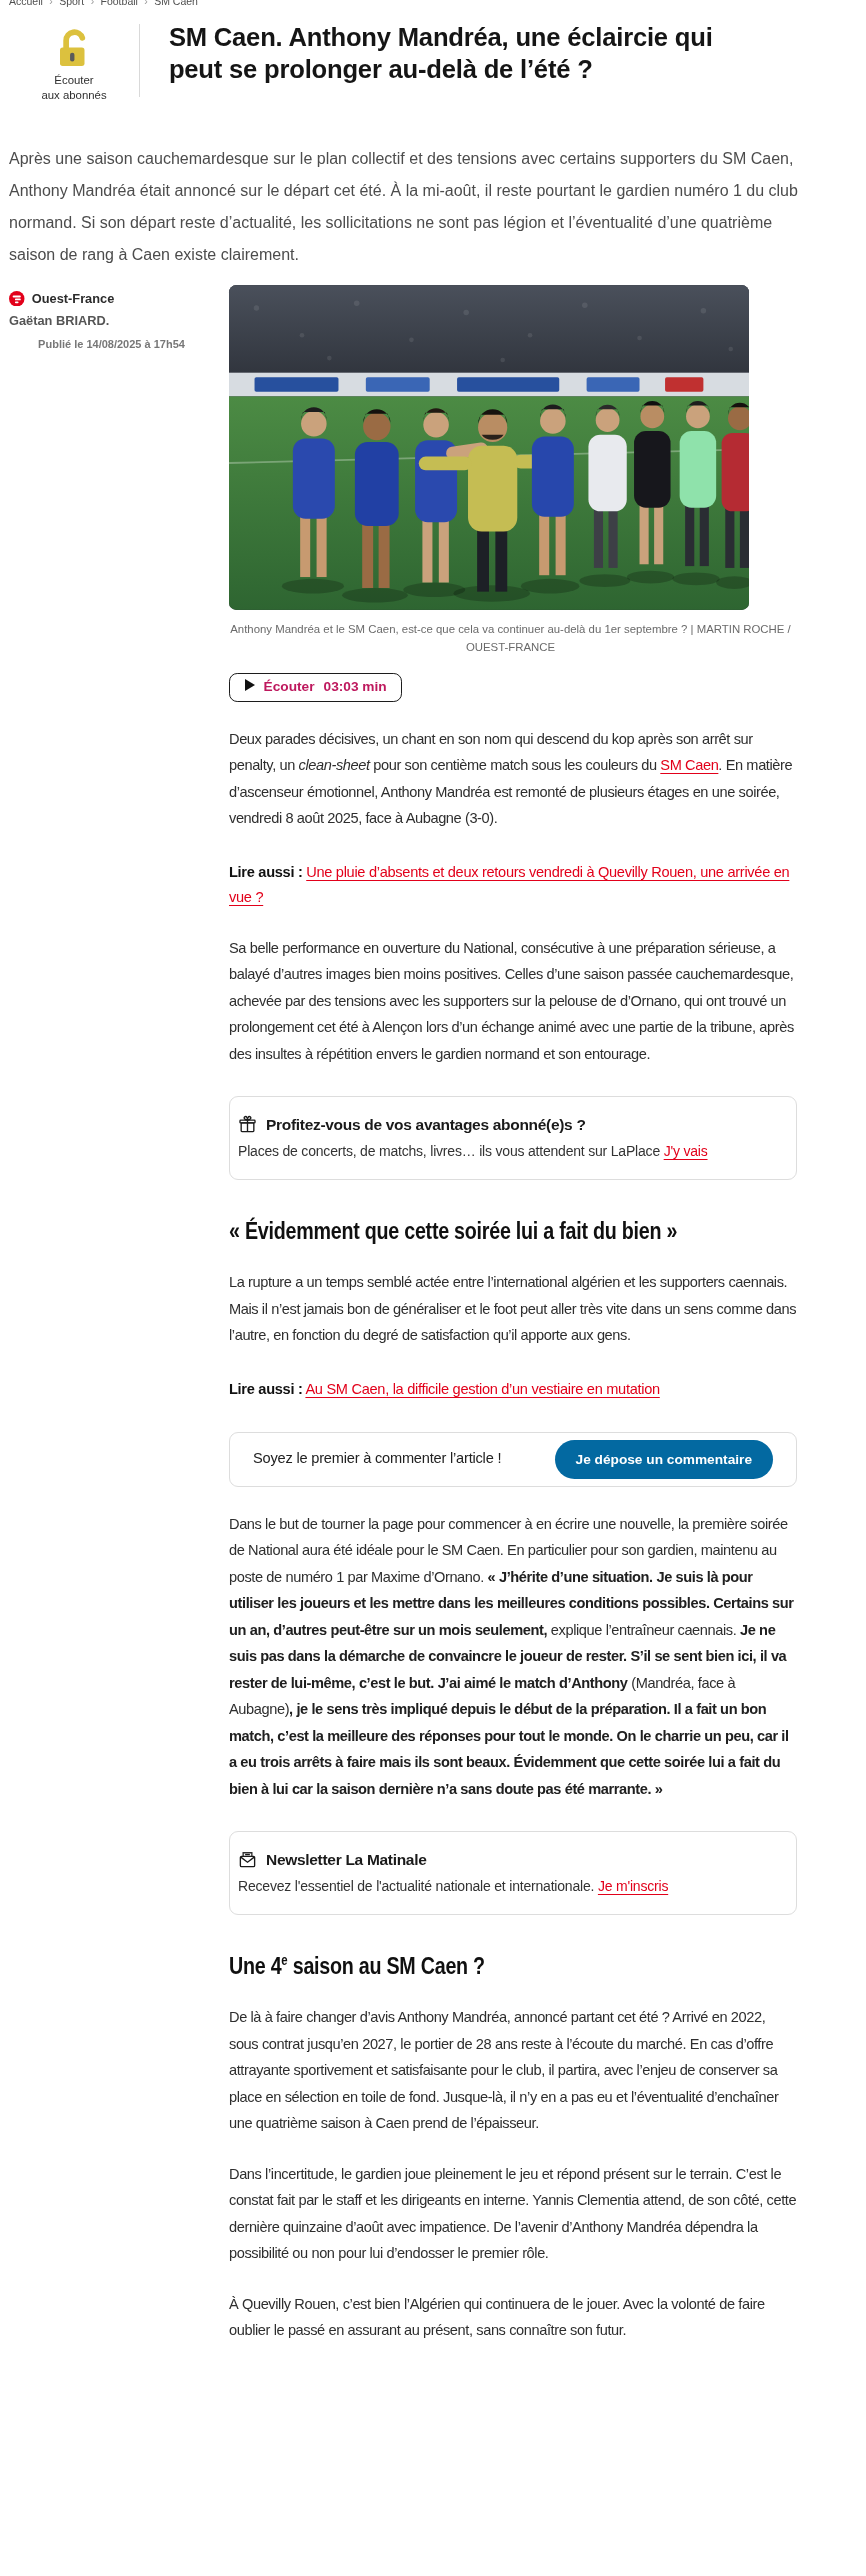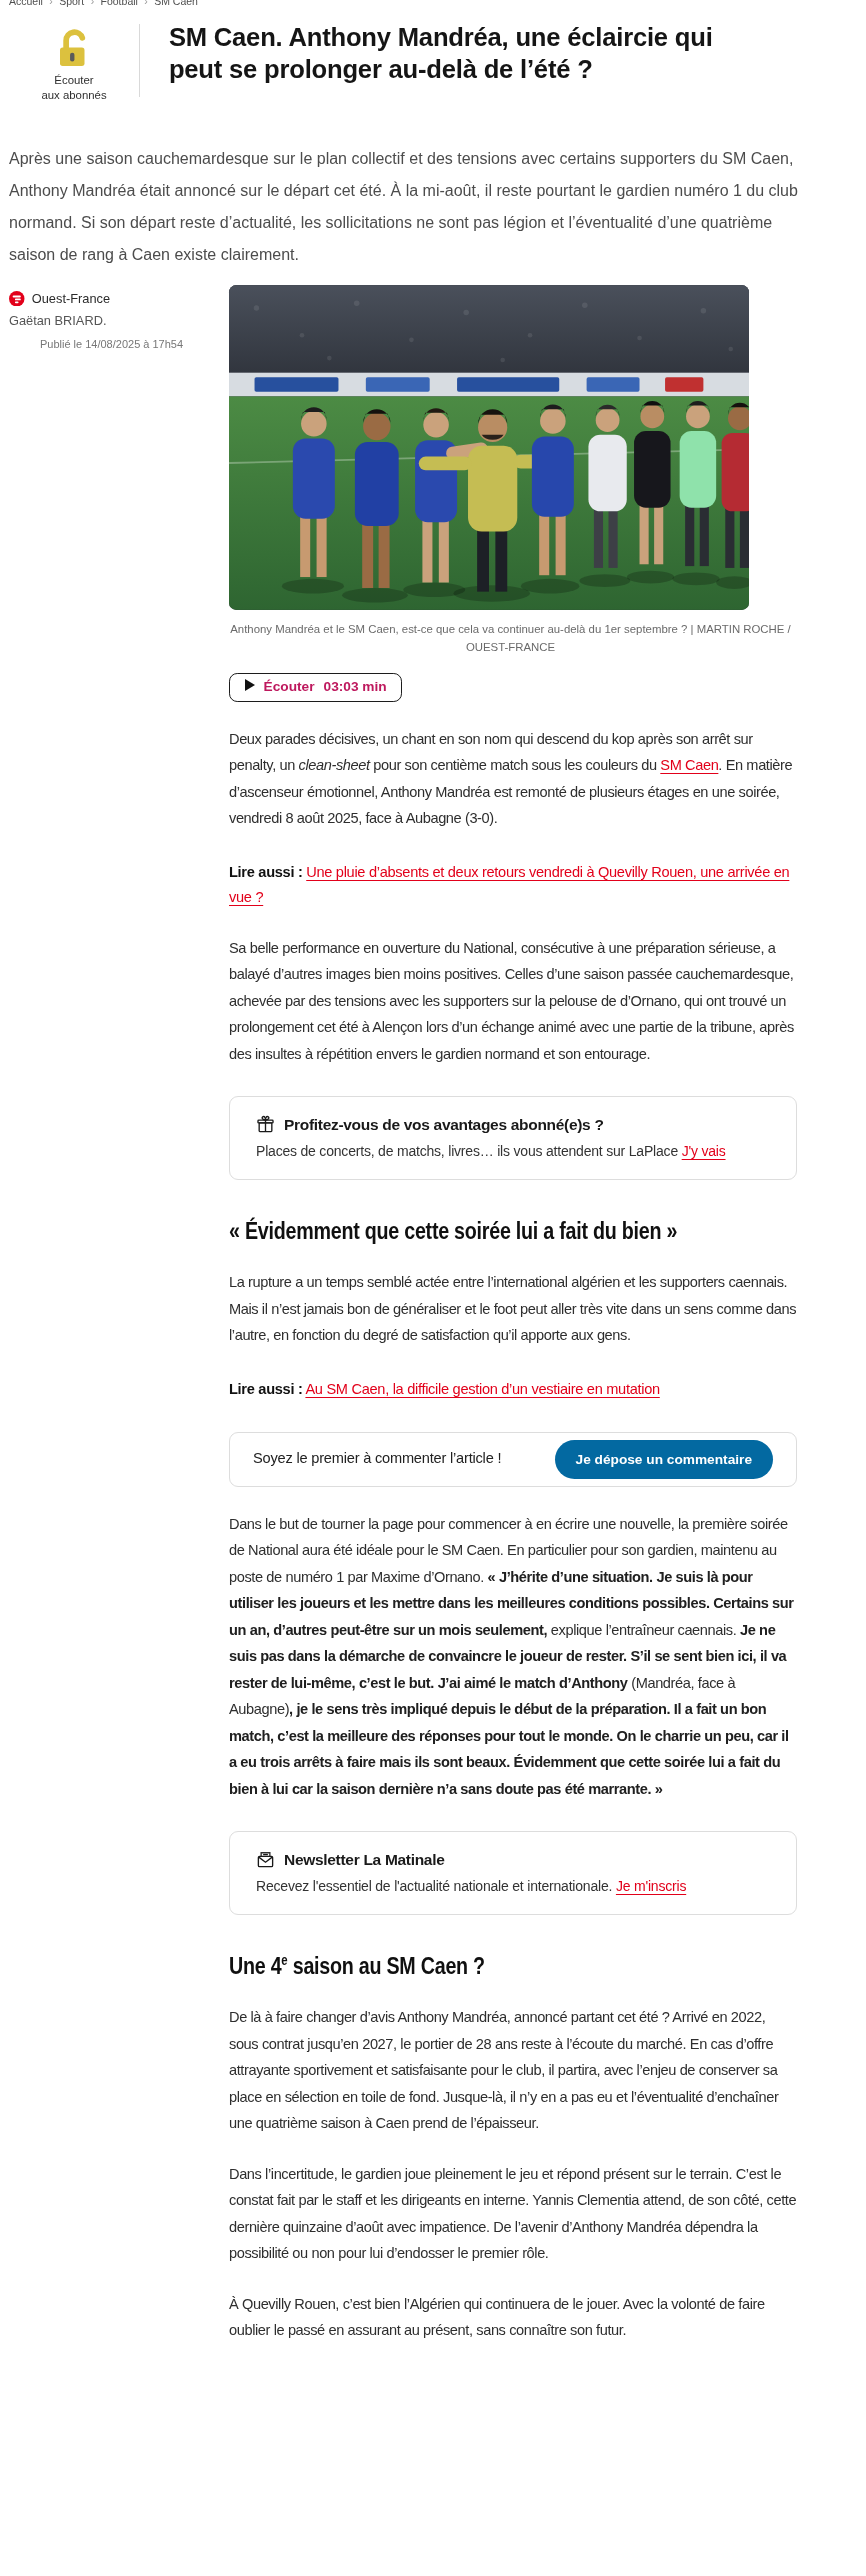--- a/index.html
+++ b/index.html
@@ -19,21 +19,21 @@
   .badge-label { margin-top:3.7px; font-size:11.4px; color:#2f2f2f; line-height:1.3; }
   .vline { width:0.9px; background:#d9d9d9; flex:none; margin:3.7px 0 5.5px; }
   h1.title { font-size:25.6px; font-weight:bold; color:#151515; line-height:1.25;
              margin:1.8px 0 0 29px; max-width:568px; letter-spacing:-0.2px; }
 
   
   .intro { margin:40px 9px 0; width:799px; font-size:16px; line-height:32px; color:#4c4c4c; }
 
   
   .media-row { position:relative; margin-top:14.6px; min-height:329px; }
-  .byline { position:absolute; left:9px; top:5.5px; width:205px; }
+  .byline { position:absolute; left:9px; top:5.5px; width:205px;font-weight:bold; }
   .byline-brand { display:flex; align-items:center; gap:7.3px; font-size:12.8px; color:#2b2b2b; }
   .of-logo { width:15.5px; height:15.5px; flex:none; }
   .byline-author { margin-top:7.3px; font-size:12.8px; color:#555; }
   .byline-date { margin-top:10px; font-size:11px; color:#777;text-align:center; }
 
   .photo { margin-left:229px; width:520px; height:325px; border-radius:7.3px; overflow:hidden; background:#2f3338; }
   .photo svg { display:block; }
   .caption { margin:11px 0 0 229px; width:563px; text-align:center; font-size:11.4px; color:#6a6a6a; line-height:1.55; }
 
   .listen-btn { margin:16.4px 0 0 229px; display:inline-flex; align-items:flex-start; gap:9px;
@@ -42,21 +42,21 @@
 
   
   .article { margin-left:229px; width:568px; }
   .article p.body { font-size:14.6px; line-height:26.5px; letter-spacing:-0.4px; color:#2e2e2e; margin-top:24px; }
   .seg-bold { font-weight:bold; color:#202020; }
   .seg-italic { font-style:italic; }
   a.red-link { color:#e2001a; text-decoration:underline; text-underline-offset:2.7px; cursor:pointer; }
   .read-also { margin-top:28px; font-size:14.6px; line-height:25.6px; letter-spacing:-0.3px; }
   .read-also .label { font-weight:bold; color:#111; }
 
-  .box { border:0.9px solid #ddd; border-radius:9px; padding:18px 26px 20px; margin-top:29px; background:#fff; }
+  .box { border:0.9px solid #ddd; border-radius:9px; padding:18px 8px 20px; margin-top:29px; background:#fff; }
   .box-title { display:flex; align-items:center; gap:9px; font-size:15.5px; font-weight:bold; color:#1a1a1a; letter-spacing:-0.3px; }
   .box-text { margin-top:9px; font-size:14px; color:#333; letter-spacing:-0.2px; }
 
   .comment-box { display:flex; justify-content:space-between; align-items:center; gap:18px; padding:7px 23px; }
   .comment-text { width:274px; font-size:14.6px; color:#222; line-height:1.6; letter-spacing:-0.2px; }
   .btn-red { background:#0369a1; color:#fff; font-weight:bold; font-size:13.7px; border:none;
     border-radius:22px; padding:12px 21px; cursor:pointer; font-family:"Liberation Sans", sans-serif; flex:none; }
 
   h2.sub { margin-top:37px; font-size:24px; color:#101010; font-weight:bold; }
   h2.sub .condense { display:inline-block; transform:scaleX(0.82); transform-origin:left center; white-space:nowrap; letter-spacing:-0.3px; }

